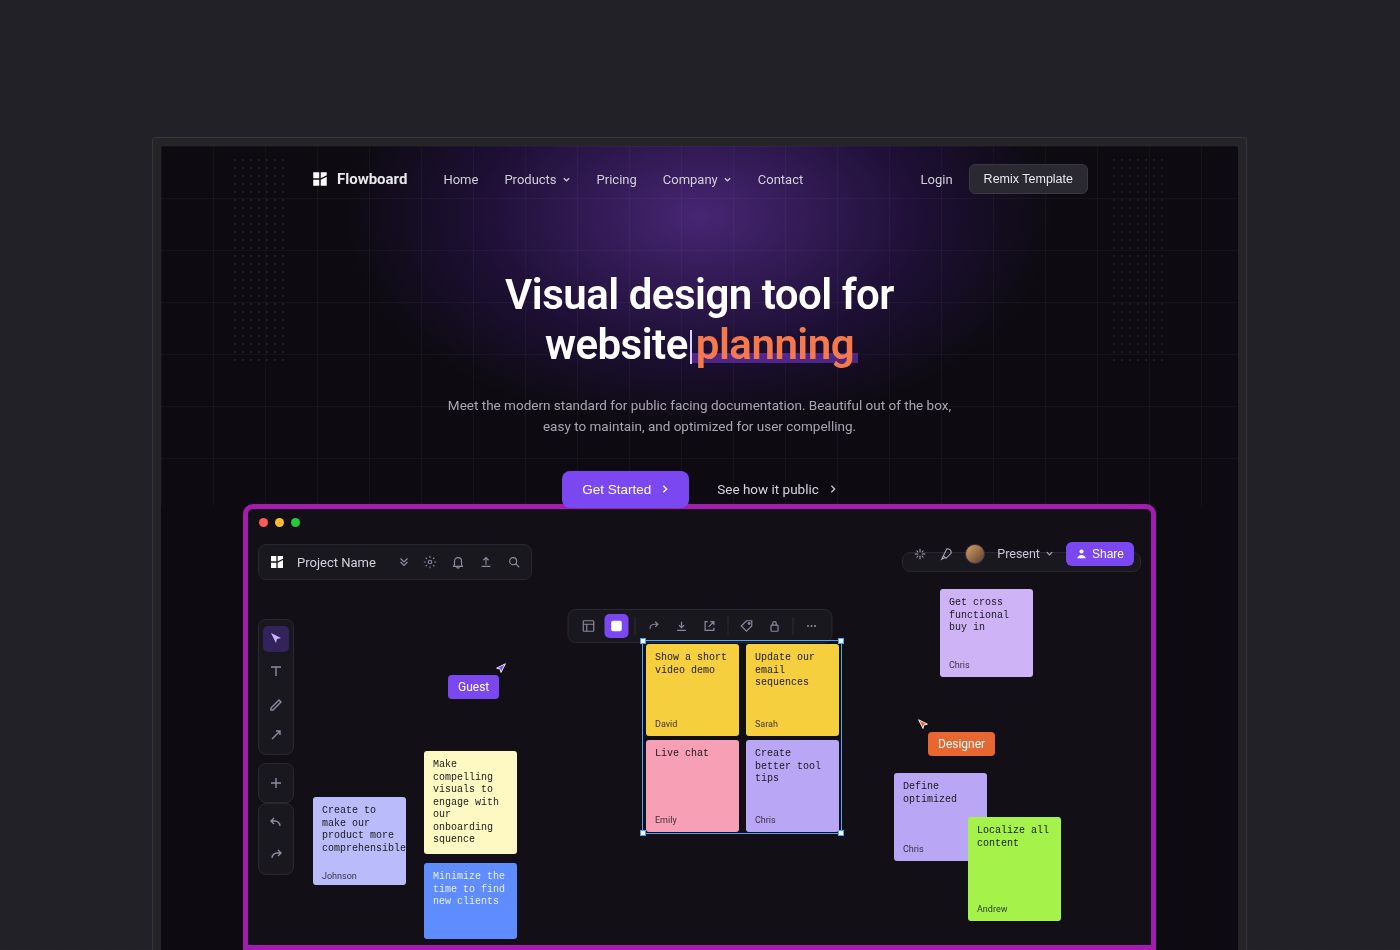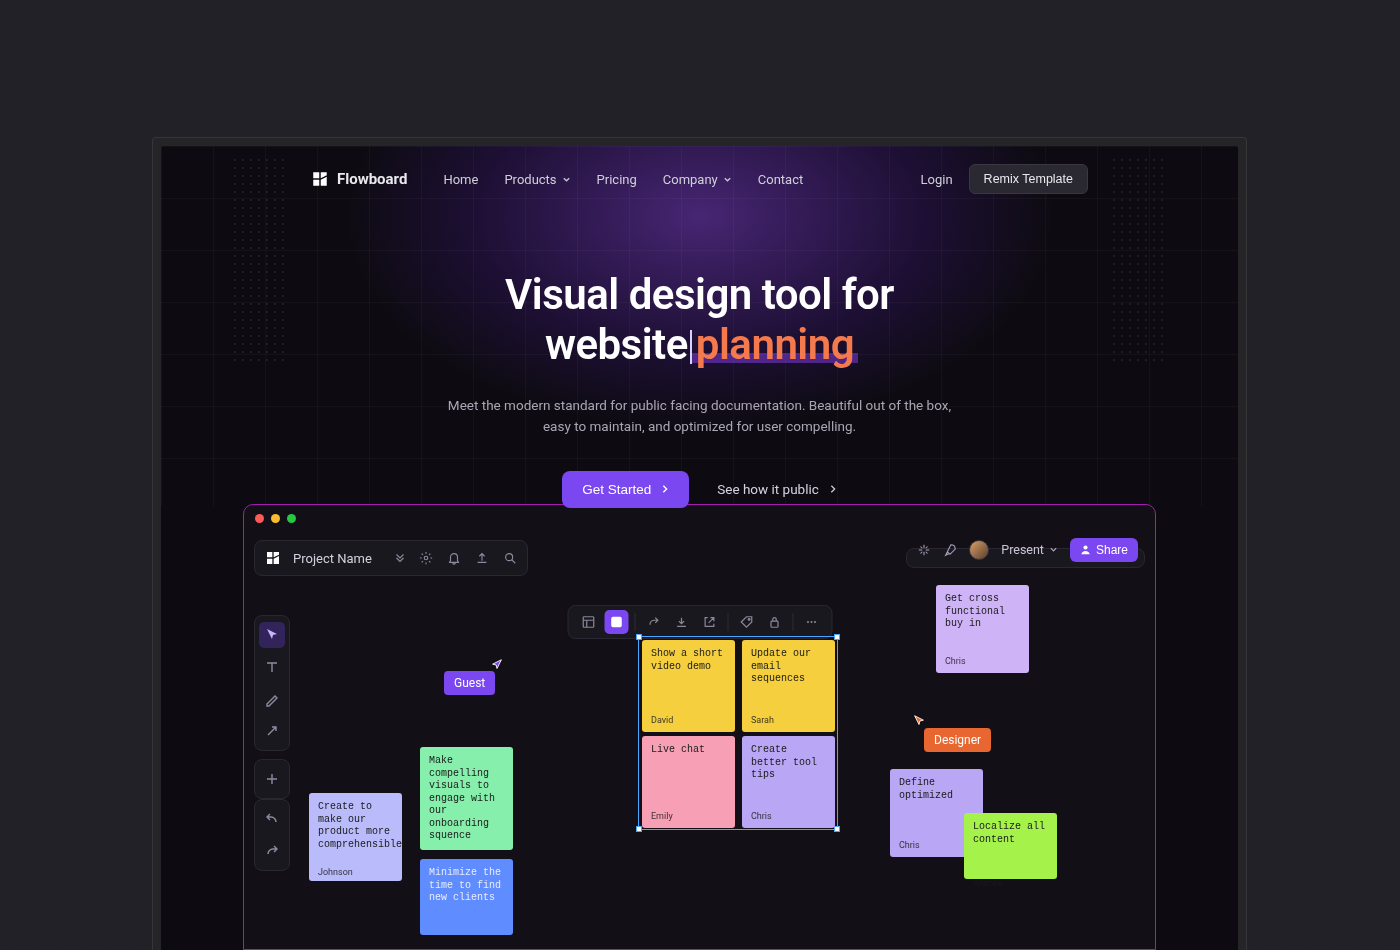--- a/index.html
+++ b/index.html
@@ -135,21 +135,21 @@
     display: flex; align-items: center; gap: 10px;
     cursor: pointer;
   }
   .chev-right { width: 8px; height: 10px; }
 
   
   .mock {
     position: absolute;
     left: 82px; right: 82px; top: 358px; bottom: 0;
     background: #121016;
-    border: 1px solid #a21caf;
+    border: 5px solid #a21caf;
     border-radius: 10px 10px 0 0;
     overflow: hidden;
   }
   .traffic {
     display: flex; gap: 7px;
     padding: 9px 11px;
   }
   .tl { width: 9px; height: 9px; border-radius: 50%; }
   .tl.red{background:#fc5b57;} .tl.yel{background:#fdbc2e;} .tl.grn{background:#27c840;}
 
@@ -497,38 +497,38 @@
 
         <svg class="cursor-ptr" style="left:668px; top:209px;" viewBox="0 0 16 16" fill="#e8662f" stroke="#fff" stroke-width="1">
             <path d="M3 2l10 5-4 1-1 4z"></path>
           </svg>
         <div class="cursor-tag" style="left:680px; top:223px; background:#e8662f;">Designer</div>
 
         <div class="note" style="left:65px; top:288px; height:88px; background:#b9bbfb;">
           <span class="txt">Create to make our product more comprehensible</span>
           <span class="author">Johnson</span>
         </div>
-        <div class="note" style="left:176px; top:242px; height:103px; background:#86efac;">
+        <div class="note" style="left:176px; top:242px; height:103px; background:#fef9c3;">
           <span class="txt">Make compelling visuals to engage with our onboarding squence</span>
           <span class="author">Smith</span>
         </div>
         <div class="note" style="left:176px; top:354px; height:76px; background:#5f8cff; color:#e8ecff;">
           <span class="txt">Minimize the time to find new clients</span>
           <span class="author"></span>
         </div>
 
         <div class="note" style="left:692px; top:80px; height:88px; background:#cfb3f7;">
           <span class="txt">Get cross functional buy in</span>
           <span class="author">Chris</span>
         </div>
         <div class="note" style="left:646px; top:264px; height:88px; background:#b9a6f5;">
           <span class="txt">Define optimized</span>
           <span class="author">Chris</span>
         </div>
-        <div class="note" style="left:720px; top:308px; height:66px; background:#a4f24a;gap:16px;">
+        <div class="note" style="left:720px; top:308px; height:104px; background:#a4f24a;">
           <span class="txt">Localize all content</span>
           <span class="author">Andrew</span>
         </div>
 
         <div class="sel-group" style="left:394px; top:131px; width:200px; height:194px;">
           <span class="handle tl2"></span>
           <span class="handle tr"></span>
           <span class="handle bl"></span>
           <span class="handle br"></span>
 

